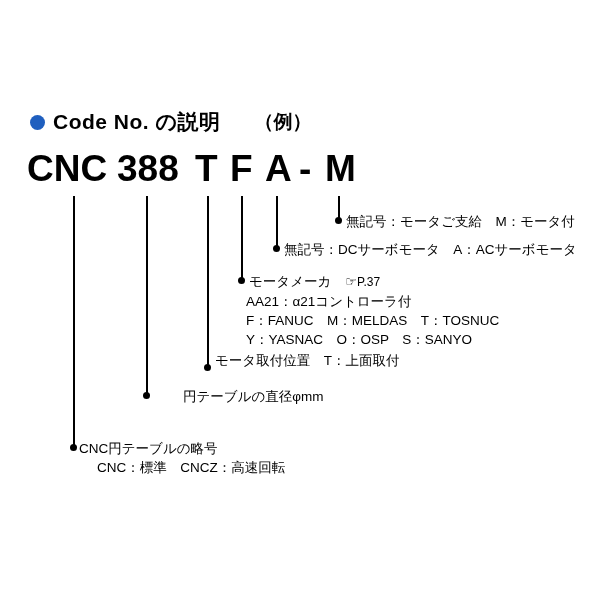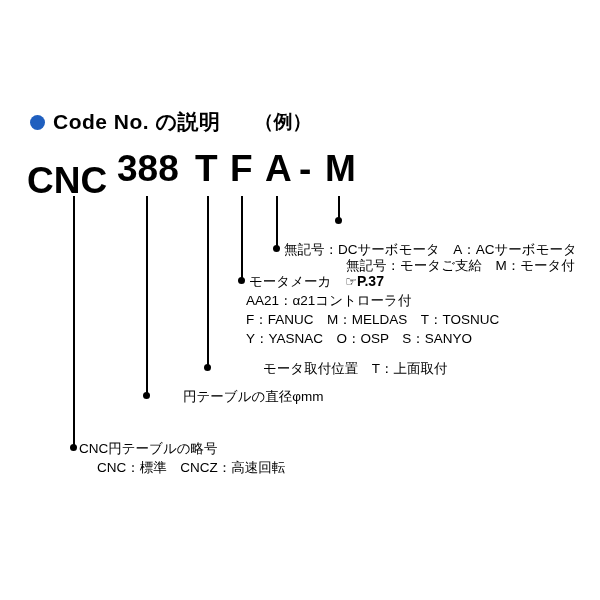--- a/index.html
+++ b/index.html
@@ -90,37 +90,37 @@
     font-size: 13.5px;
     color: #000000;
     white-space: nowrap;
     line-height: 19px;
   }
   .ref-mark {
     font-size: 13px;
     margin-left: 14px;
   }
   .ref-page {
-    font-weight: bold;
-    font-size: 14px;
+    font-weight: normal;
+    font-size: 12px;
   }
 </style>
 </head>
 <body>
 
 <div id="page">
 
   <div class="heading">
     <span class="bullet-dot"></span>
     <span class="heading-text">Code No. の説明</span>
     <span class="heading-example">（例）</span>
   </div>
 
   <div class="code-row">
-    <span class="code-seg" style="left:0px;margin-top:12px;">CNC</span>
+    <span class="code-seg" style="left:0px;">CNC</span>
     <span class="code-seg" style="left:90px;">388</span>
     <span class="code-seg" style="left:168px;">T</span>
     <span class="code-seg" style="left:203px;">F</span>
     <span class="code-seg" style="left:238px;">A</span>
     <span class="code-seg" style="left:272px;">-</span>
     <span class="code-seg" style="left:298px;">M</span>
   </div>
 
   <div class="vline" style="left:338px; top:196px; height:24px;"></div>
   <div class="hline" style="left:338px; top:220px; width:-0px;"></div>
@@ -134,40 +134,40 @@
 
   <div class="vline" style="left:207px; top:196px; height:172px;"></div>
   <div class="enddot" style="left:204px; top:364px;"></div>
 
   <div class="vline" style="left:146px; top:196px; height:200px;"></div>
   <div class="enddot" style="left:143px; top:392px;"></div>
 
   <div class="vline" style="left:73px; top:196px; height:252px;"></div>
   <div class="enddot" style="left:70px; top:444px;"></div>
 
-  <div class="callout" style="left:346px; top:212px;margin-top:44px;">
+  <div class="callout" style="left:346px; top:212px;">
     <div>無記号：モータご支給　M：モータ付</div>
   </div>
 
   <div class="callout" style="left:284px; top:240px;">
     <div>無記号：DCサーボモータ　A：ACサーボモータ</div>
   </div>
 
   <div class="callout" style="left:249px; top:272px;">
     <div>
       <span>モータメーカ</span><span class="ref-mark">☞</span><span class="ref-page">P.37</span>
     </div>
     <div style="margin-left:-3px;">
       <span>AA21：α21コントローラ付</span>
     </div>
     <div style="margin-left:-3px;">F：FANUC　M：MELDAS　T：TOSNUC</div>
     <div style="margin-left:-3px;">Y：YASNAC　O：OSP　S：SANYO</div>
   </div>
 
-  <div class="callout" style="left:215px; top:359px;margin-left:48px;">
+  <div class="callout" style="left:215px; top:351px;">
     <div>モータ取付位置　T：上面取付</div>
   </div>
 
   <div class="callout" style="left:152px; top:387px;margin-left:31px;">
     <div>円テーブルの直径φmm</div>
   </div>
 
   <div class="callout" style="left:79px; top:439px;">
     <div>CNC円テーブルの略号</div>
     <div style="margin-left:18px;">CNC：標準　CNCZ：高速回転</div>

